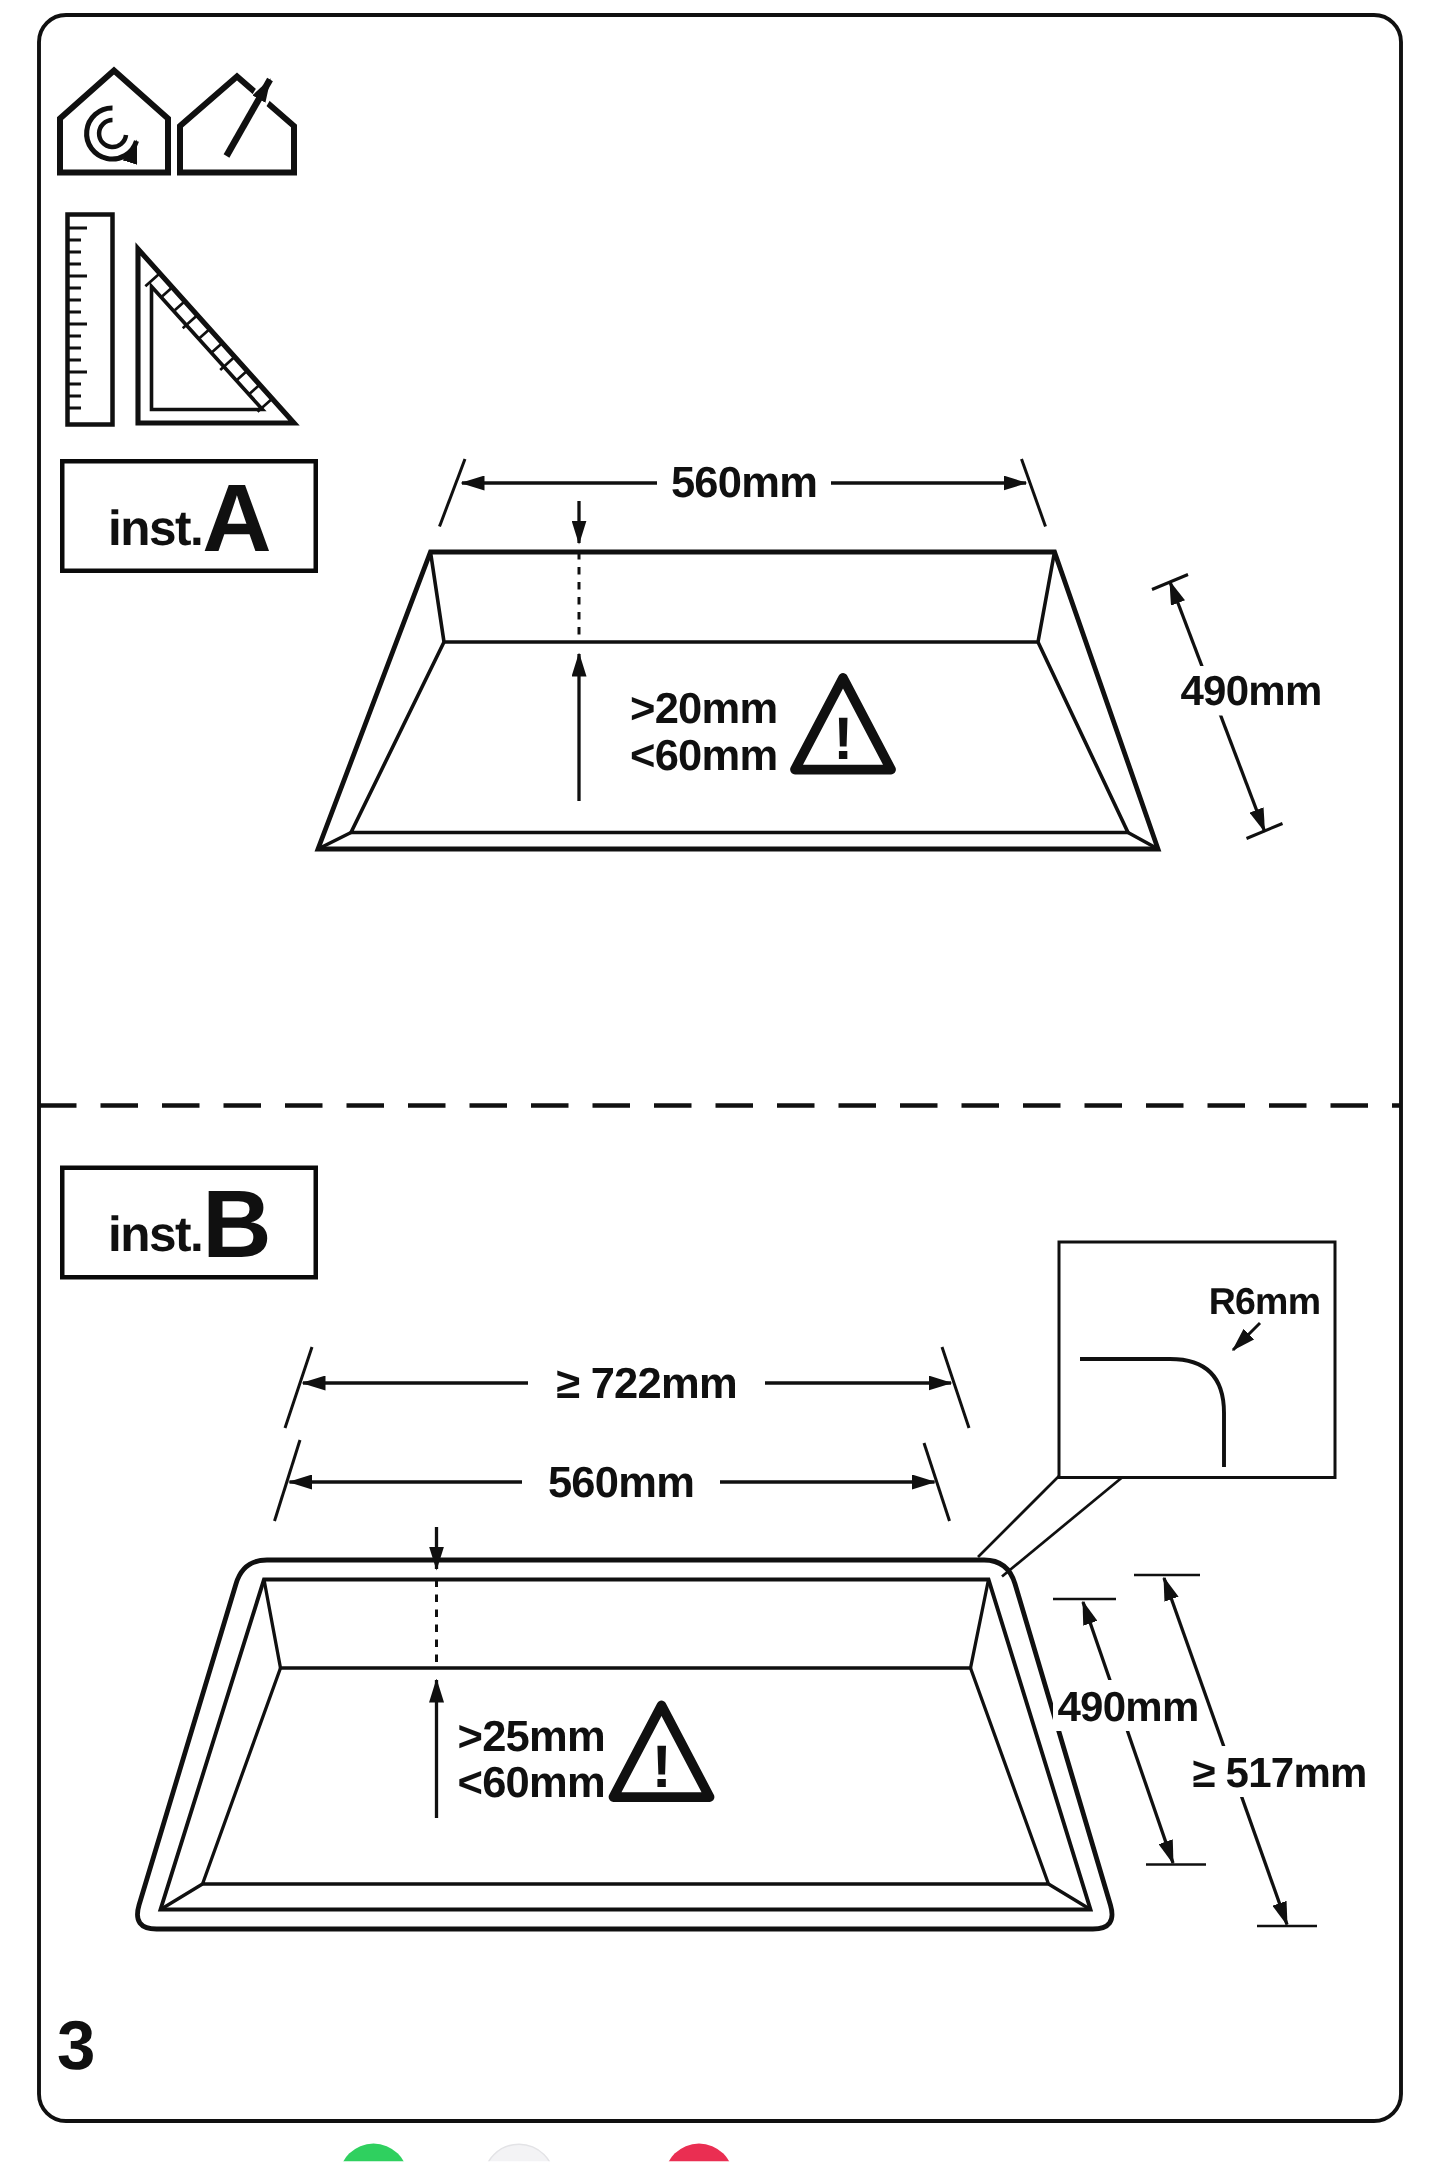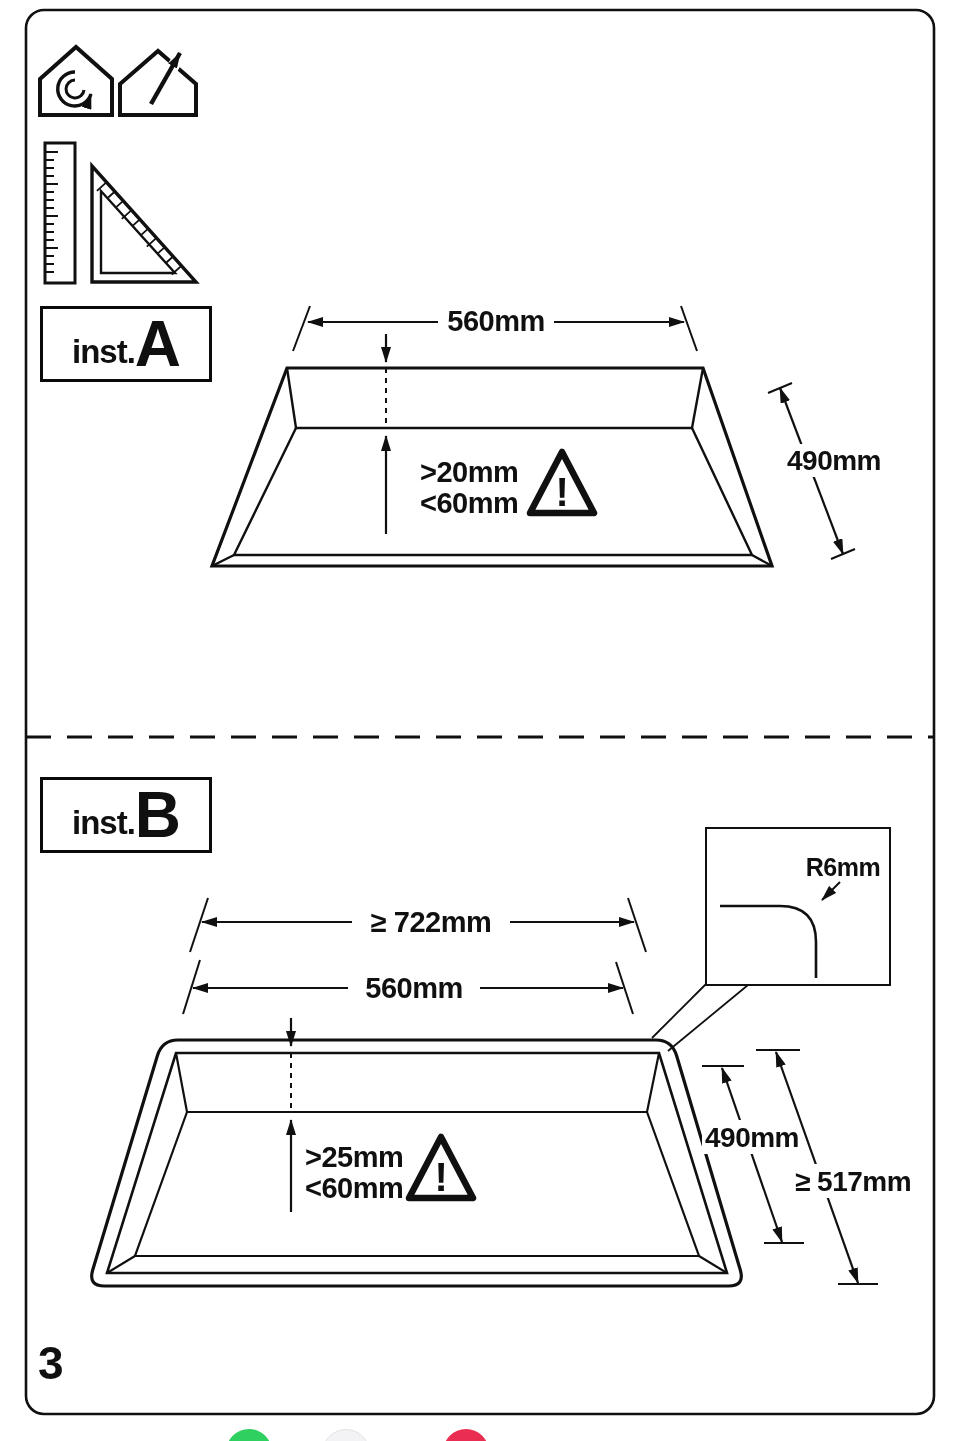--- a/index.html
+++ b/index.html
@@ -3,21 +3,21 @@
 <meta charset="utf-8">
 <style>
   html,body{margin:0;padding:0;background:#fff;}
   .page{
     position:relative;width:960px;height:1441px;background:#fff;
     overflow:hidden;font-family:"Liberation Sans",sans-serif;color:#101010;
   }
   .art{position:absolute;left:0;top:0;}
   .inst-box{
     position:absolute;left:40px;width:172px;height:76px;background:#fff;
-    border:3px solid #0a0a0a;display:flex;align-items:flex-end;justify-content:center;
+    border:3px solid #0a0a0a;display:flex;align-items:center;justify-content:center;
     padding-top:2px;box-sizing:border-box;
   }
   .inst-box .prefix{font-weight:700;font-size:33px;letter-spacing:-1px;align-self:flex-end;padding-bottom:8px;}
   .inst-box .letter{font-weight:700;font-size:64px;line-height:70px;letter-spacing:-1px;}
   #inst-a{top:306px;}
   #inst-b{top:777px;}
   .page-number{
     position:absolute;left:38px;top:1336px;font-weight:700;font-size:46px;
   }
   .dot{

